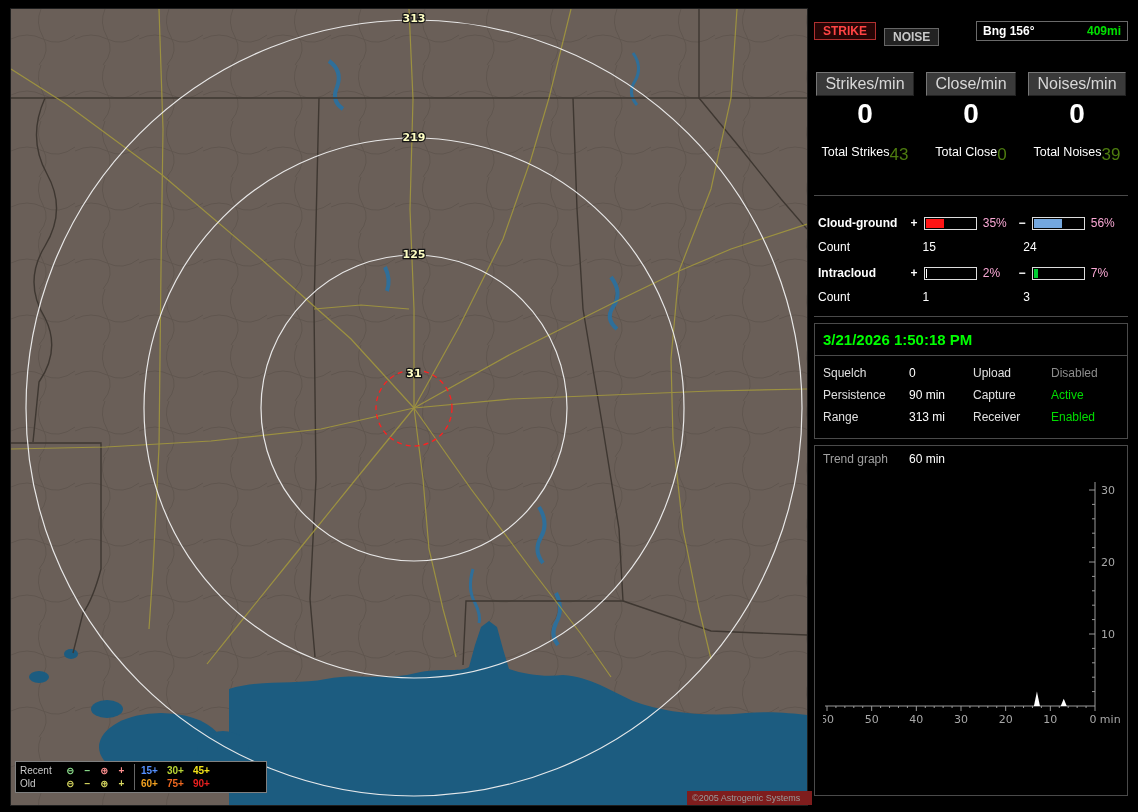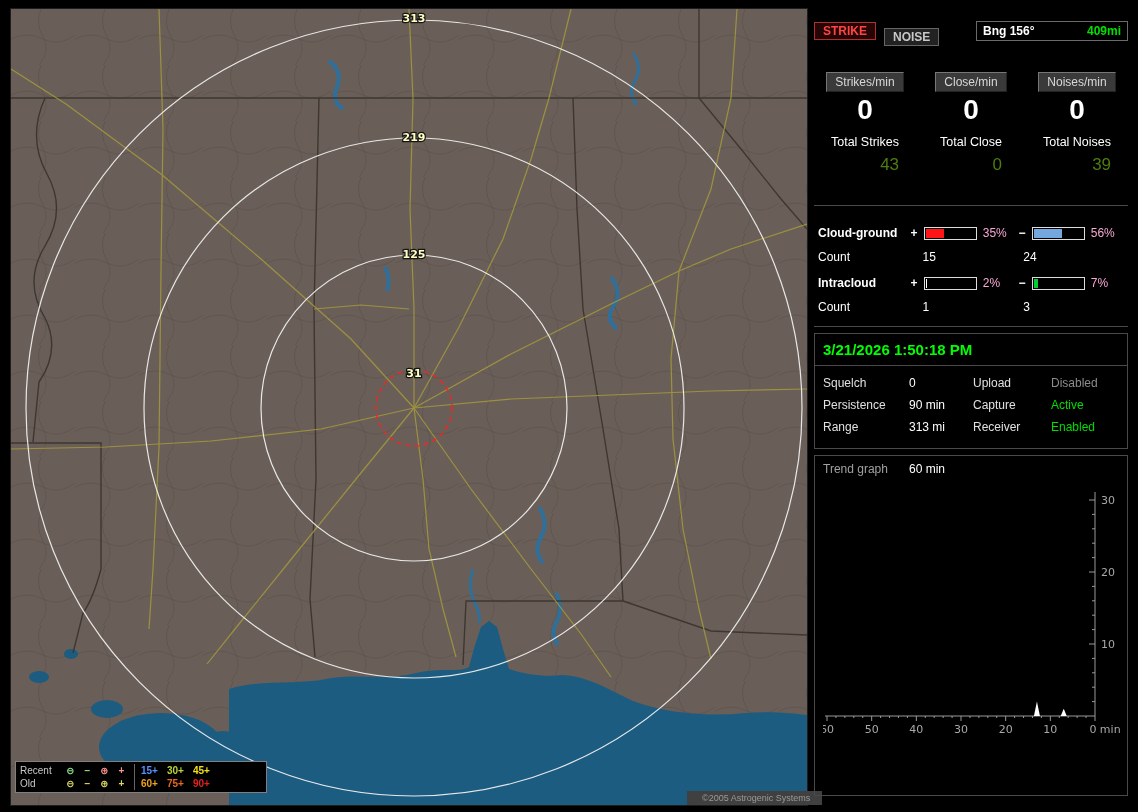--- a/index.html
+++ b/index.html
@@ -4,22 +4,22 @@
 <style>
   html,body{margin:0;padding:0;background:#000;}
   body{width:1138px;height:812px;position:relative;overflow:hidden;
        font-family:"Liberation Sans","DejaVu Sans",sans-serif;color:#ddd;}
 
   
   .map{position:absolute;left:10px;top:8px;width:796px;height:796px;background:#6a5f58;border:1px solid #1e1e1e;}
   .map svg.mapsvg{position:absolute;left:0;top:0;}
   .ring-label{font:bold 11px "DejaVu Sans",sans-serif;fill:#ffffc4;stroke:#141414;stroke-width:2.5px;paint-order:stroke;}
 
-  .attribution{position:absolute;left:676px;top:782px;width:120px;height:14px;background:#404040;
-               color:#9a9a9a;font-size:9px;line-height:14px;padding-left:15px;}
+  .attribution{position:absolute;left:676px;top:782px;width:120px;height:14px;background:#7f1d1d;
+               color:#9a9a9a;font-size:9px;line-height:14px;padding-left:5px;}
 
   .legend{position:absolute;left:4px;top:752px;width:242px;background:#000;border:1px solid #808080;
           font-size:10px;color:#c8c8c8;padding:2px 4px;line-height:13px;}
   .lg-row{display:flex;align-items:center;}
   .lg-c1{width:42px;}
   .lg-sym{width:17px;text-align:center;font-weight:bold;}
   .lg-right{margin-left:4px;padding-left:6px;border-left:1px solid #666;flex:1;display:flex;gap:9px;}
   .lg-age{font-weight:bold;}
 
   
@@ -28,24 +28,24 @@
   .btn{font-weight:bold;font-size:12px;padding:1px 8px;cursor:default;}
   .btn-strike{color:#ff4444;background:#250505;border:1px solid #b03030;}
   .btn-noise{color:#c8c8c8;background:#222;border:1px solid #666;margin-top:12px;}
   .bearing{margin-left:auto;width:138px;display:flex;justify-content:space-between;border:1px solid #6a6a6a;
            background:#000;padding:2px 6px;font-weight:bold;}
   .bearing .bng{color:#fff;}
   .bearing .dist{color:#00e000;}
 
   .rates{display:flex;margin-top:26px;}
   .rate-col{flex:1;display:flex;flex-direction:column;align-items:center;}
-  .rate-chip{background:#3a3a3a;color:#d8d8d8;font-size:12px;padding:2px 8px;
+  .rate-chip{background:#3a3a3a;color:#d8d8d8;font-size:16px;padding:2px 8px;
              border:1px solid;border-color:#777 #222 #222 #777;}
   .rate-value{font-size:28px;font-weight:bold;color:#fff;margin-top:3px;line-height:30px;}
-  .total-wrap{display:flex;flex-direction:column;align-items:center;margin-top:10px;}
+  .total-wrap{display:flex;align-items:center;margin-top:10px;}
   .total-label{font-size:12.5px;color:#fff;}
   .total-value{font-size:17px;color:#4d7c0f;margin-top:6px;align-self:flex-end;}
 
   .distribution{margin:30px 2px 0;border-top:1px solid #4a4a4a;border-bottom:1px solid #4a4a4a;padding:8px 4px 12px;}
   .dist-title{color:#9a9a9a;text-decoration:underline;font-size:12px;}
   .dist-row{display:flex;align-items:center;margin-top:12px;}
   .dist-name{width:92px;font-weight:bold;color:#fff;}
   .sign{width:12px;text-align:center;color:#fff;font-weight:bold;}
   .gauge{width:52px;height:11px;border:1px solid #ddd;background:#000;margin:0 4px;position:relative;}
   .gauge-fill{position:absolute;left:1px;top:1px;bottom:1px;}

